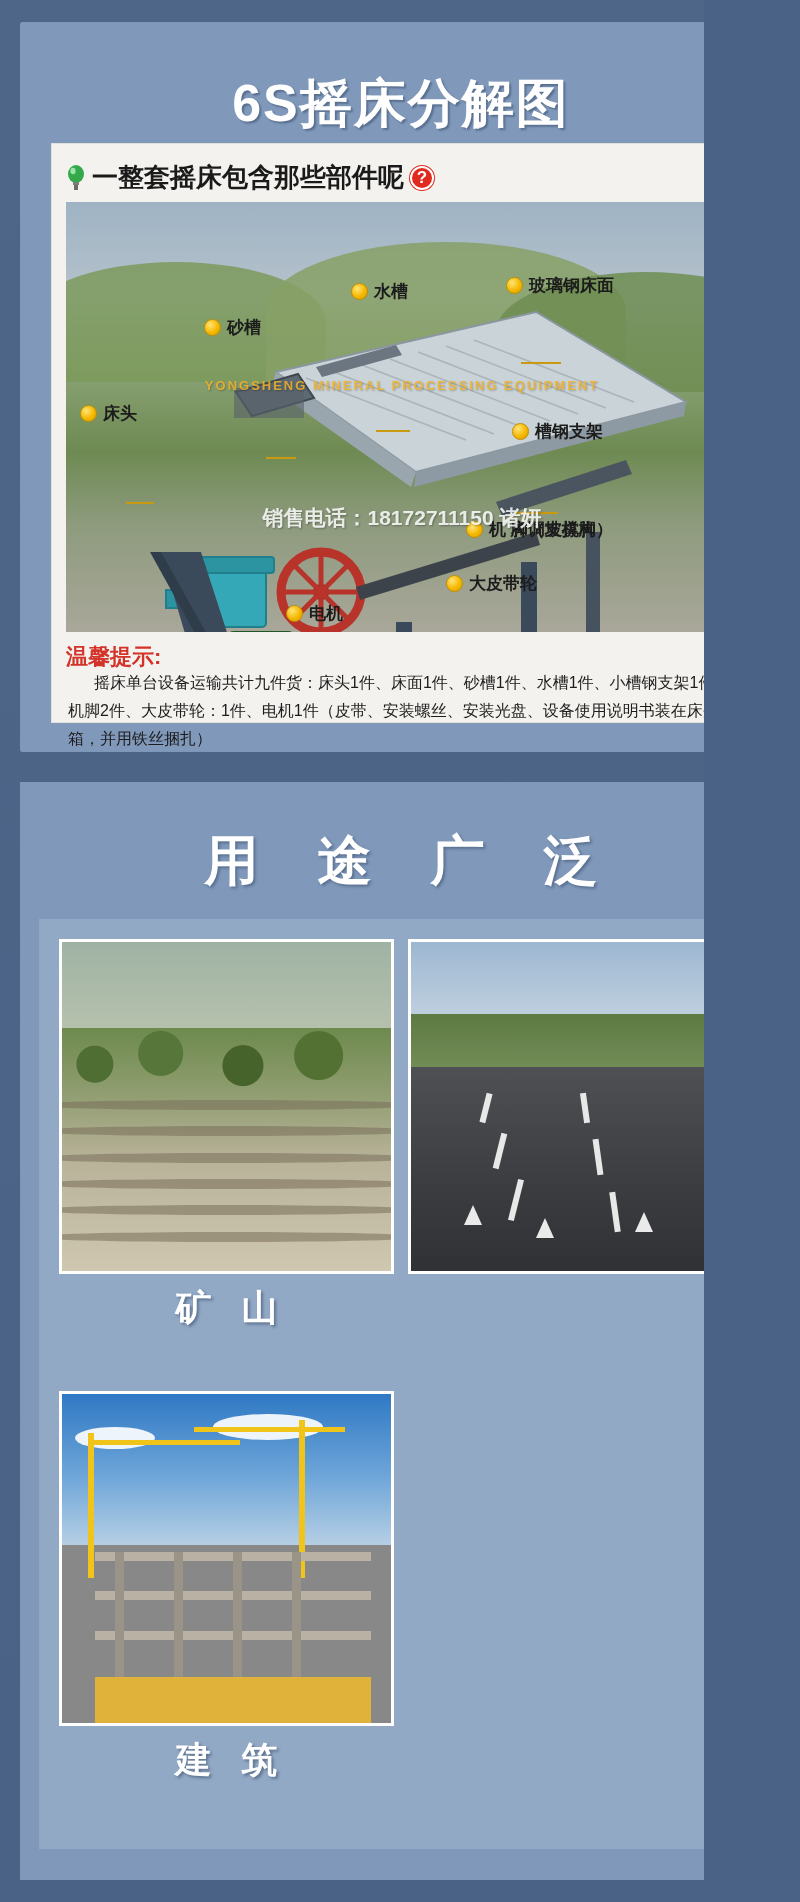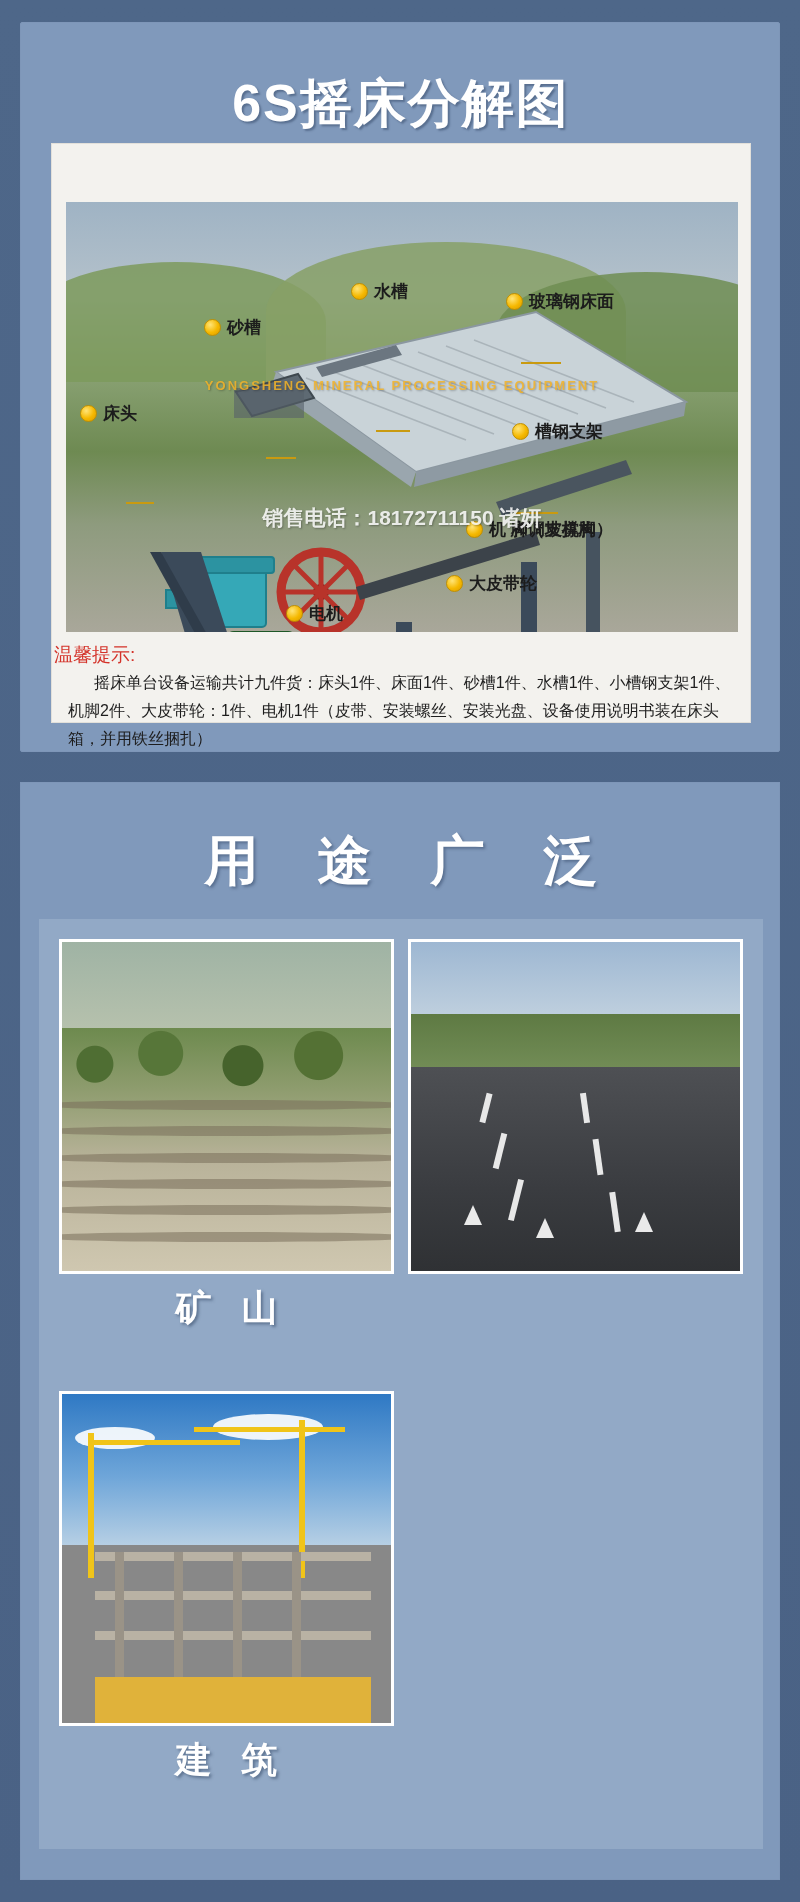--- a/index.html
+++ b/index.html
@@ -4,21 +4,21 @@
 <style>
   * { box-sizing: border-box; margin: 0; padding: 0; }
   html, body {
     width: 800px;
     height: 1902px;
     background: #4a6285;
     font-family: "Liberation Sans", sans-serif;
   }
   .page {
     position: relative;
-    width: 800px;
+    width: 704px;
     height: 1902px;
     background: linear-gradient(180deg,#4e6789 0%, #4a6285 100%);
     overflow: hidden;
   }
 
   
   .panel1 {
     position: absolute;
     left: 20px; top: 22px;
     width: 760px; height: 730px;
@@ -138,23 +138,23 @@
     text-align: center;
     font-size: 21px;
     font-weight: bold;
     color: rgba(255,255,255,.85);
     text-shadow: 1px 1px 2px rgba(0,0,0,.3);
     pointer-events: none;
   }
 
   .tips-title {
     position: absolute;
-    left: 2px; top: 498px;
-    font-size: 19px;
-    font-weight: normal;
+    left: 14px; top: 498px;
+    font-size: 22px;
+    font-weight: bold;
     color: #d4332a;
   }
   .tips-body {
     position: absolute;
     left: 16px; top: 525px;
     width: 668px;
     font-size: 16px;
     line-height: 28px;
     color: #1d1d1d;
     text-indent: 26px;
@@ -263,20 +263,32 @@
 <body>
 
 <div class="page">
 
   <div class="panel1">
 
     <div class="title1">6S摇床分解图</div>
 
     <div class="whitebox">
 
+      <div class="subline">
+        <span class="bulb">
+          <svg width="20" height="26" viewBox="0 0 20 26">
+            <ellipse cx="10" cy="9" rx="8" ry="9" fill="#34a94a"></ellipse>
+            <ellipse cx="7" cy="6" rx="2.6" ry="3.2" fill="#9fe3ac"></ellipse>
+            <rect x="7" y="17" width="6" height="3" fill="#7d7d7d"></rect>
+            <rect x="8" y="20" width="4" height="5" fill="#6b6b6b"></rect>
+          </svg>
+        </span>
+        <span>一整套摇床包含那些部件呢</span>
+        <span class="qmark">?</span>
+      </div>
 
       <div class="photo">
         <div class="photo-bg"></div>
         <div class="hill" style="left:-40px;top:60px;width:300px;height:120px;"></div>
         <div class="hill" style="left:200px;top:40px;width:360px;height:140px;background:#87a066;"></div>
         <div class="hill" style="left:430px;top:70px;width:300px;height:120px;background:#6f8d52;"></div>
 
         <svg width="672" height="430" style="position:absolute;left:0;top:0;">
 
           <polygon points="210,170 470,110 620,200 350,270" fill="#c9d3d8" stroke="#8b97a0" stroke-width="2"></polygon>
@@ -337,21 +349,21 @@
         <div class="label" style="left:138px; top:114px;">
           <span class="dot"></span>
           <span>砂槽</span>
         </div>
 
         <div class="label" style="left:285px; top:78px;">
           <span class="dot"></span>
           <span>水槽</span>
         </div>
 
-        <div class="label" style="left:440px; top:88px;text-align:right;">
+        <div class="label" style="left:440px; top:72px;text-align:right;">
           <span class="dot"></span>
           <span>玻璃钢床面</span>
         </div>
 
         <div class="label" style="left:14px; top:200px;justify-content:space-between;">
           <span class="dot"></span>
           <span>床头</span>
         </div>
 
         <div class="label" style="left:446px; top:218px;">

